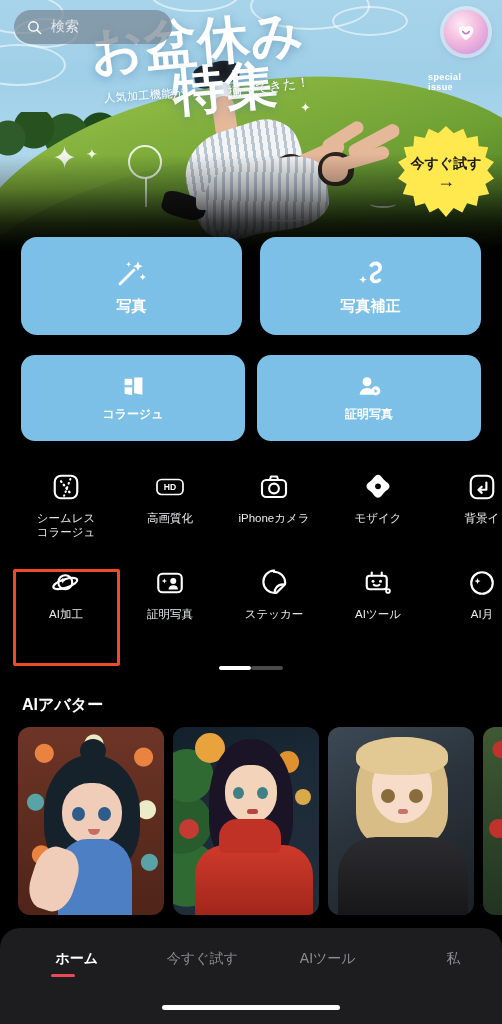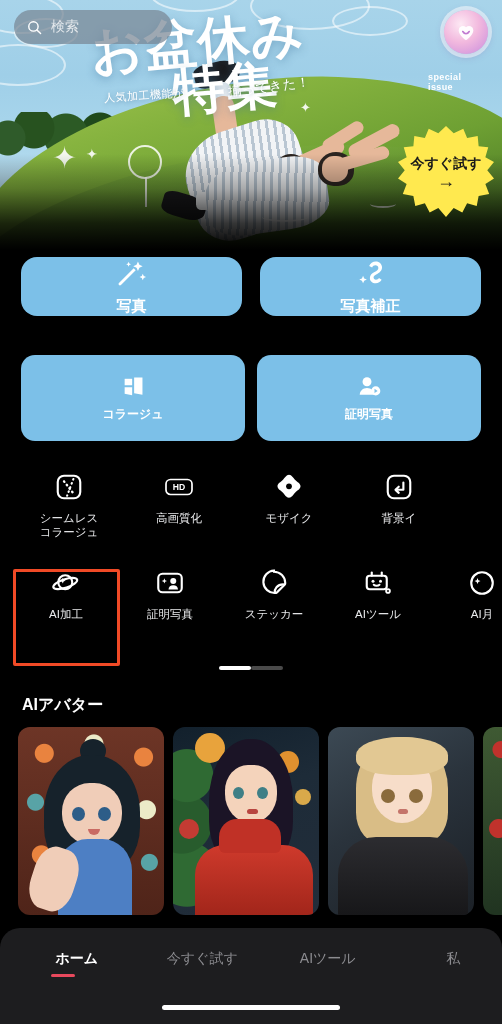--- a/index.html
+++ b/index.html
@@ -120,21 +120,21 @@
   
   .search{
     position:absolute; left:14px; top:10px; width:158px; height:34px;
     background:rgba(120,135,148,.72); border-radius:17px;
     display:flex; align-items:center; padding:0 12px; gap:8px;
   }
   .search svg{ width:17px; height:17px; flex:0 0 auto; }
   .search .ph{ color:#e3e8ec; font-size:14px;font-family:Liberation Serif, serif; }
 
   
-  .big-row{ position:absolute; left:21px; top:237px; width:460px; height:98px; display:flex; gap:18px;align-items:center; }
+  .big-row{ position:absolute; left:21px; top:237px; width:460px; height:98px; display:flex; gap:18px; }
   .big-card{
     flex:1; background:#7cc0e8; border-radius:16px;
     display:flex; flex-direction:column; align-items:center; justify-content:center; gap:6px;
     color:#fff;
   }
   .big-card .lbl{ font-size:15px; font-weight:700; }
   .big-card svg{ width:34px; height:34px; }
 
   .small-row{ position:absolute; left:21px; top:355px; width:460px; height:86px; display:flex; gap:12px; }
   .small-card{
@@ -385,20 +385,28 @@
       </div>
       <div class="tool">
         <svg viewBox="0 0 30 24" aria-hidden="true">
           <rect x="2" y="4.5" width="26" height="15" rx="4.5" fill="none" stroke="#fff" stroke-width="1.7"></rect>
           <text x="15" y="15.3" text-anchor="middle" font-family="Liberation Sans, sans-serif" font-size="8.6" font-weight="bold" fill="#fff">HD</text>
         </svg>
         <span class="tlbl">高画質化</span>
       </div>
       <div class="tool">
         <svg viewBox="0 0 24 24" aria-hidden="true">
+          <rect x="2.4" y="6.4" width="19.2" height="13.6" rx="3.4" fill="none" stroke="#fff" stroke-width="1.7"></rect>
+          <path d="M8.6 6.4 9.6 3.6h4.8l1 2.8" fill="none" stroke="#fff" stroke-width="1.7" stroke-linejoin="round"></path>
+          <circle cx="12" cy="13.2" r="3.9" fill="none" stroke="#fff" stroke-width="1.7"></circle>
+        </svg>
+        <span class="tlbl">iPhoneカメラ</span>
+      </div>
+      <div class="tool">
+        <svg viewBox="0 0 24 24" aria-hidden="true">
           <path d="M12 2.2c2.2 0 3.4 2.6 5 4.2s4.2 2.8 4.2 5-2.6 3.4-4.2 5-2.8 4.2-5 4.2-3.4-2.6-5-4.2-4.2-2.8-4.2-5 2.6-3.4 4.2-5 2.8-4.2 5-4.2z" fill="#fff"></path>
           <circle cx="12" cy="11.4" r="2.3" fill="#000"></circle>
         </svg>
         <span class="tlbl">モザイク</span>
       </div>
       <div class="tool">
         <svg viewBox="0 0 24 24" aria-hidden="true">
           <rect x="3" y="3" width="18" height="18" rx="5" fill="none" stroke="#fff" stroke-width="1.7"></rect>
           <path d="M15.5 8.4v5.8H9.6" fill="none" stroke="#fff" stroke-width="1.7" stroke-linecap="round" stroke-linejoin="round"></path>
           <path d="M11.8 11.8 9.2 14.3l2.6 2.4" fill="none" stroke="#fff" stroke-width="1.7" stroke-linecap="round" stroke-linejoin="round"></path>

